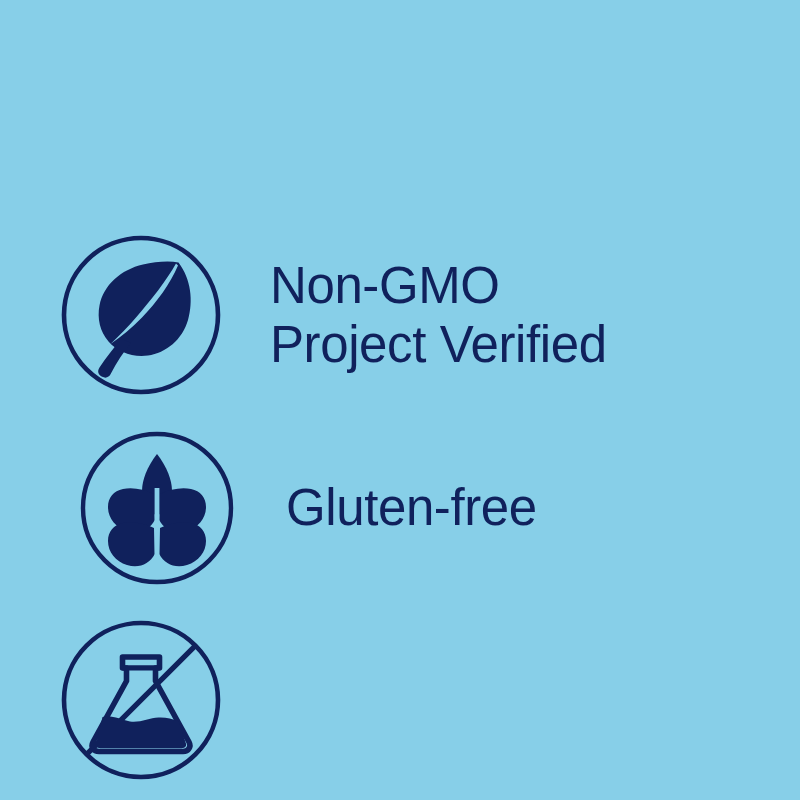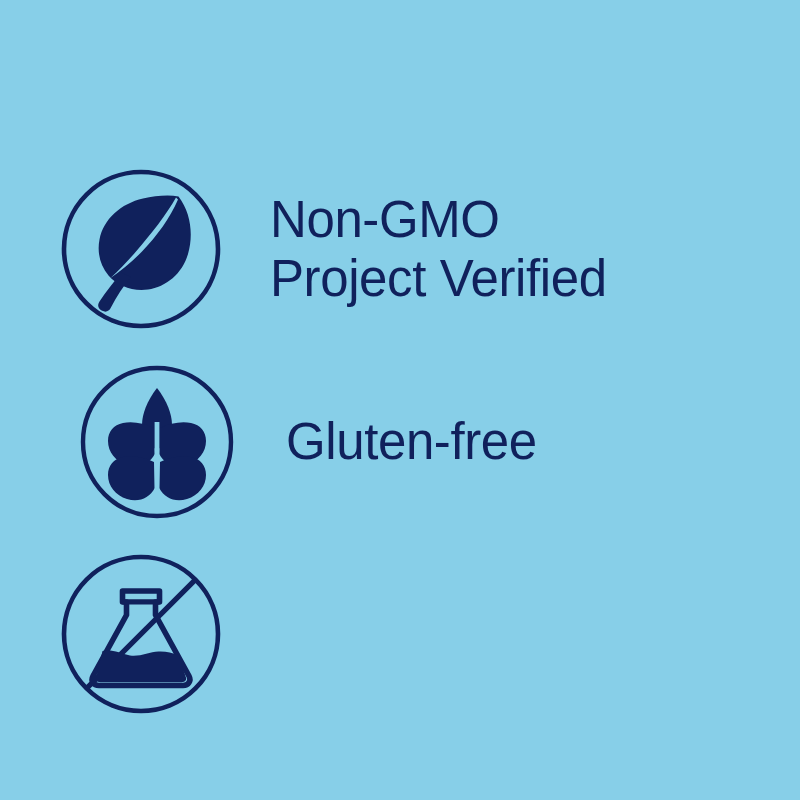--- a/index.html
+++ b/index.html
@@ -15,21 +15,21 @@
     overflow: hidden;
     position: relative;
   }
 
   #badge-panel {
     width: 800px;
     height: 800px;
     background: #87cfe8;
     display: flex;
     flex-direction: column;
-    justify-content: center;
+    justify-content: flex-end;
     padding: 83px 0 0 0;
   }
 
   .badge-row {
     display: flex;
     align-items: center;
     width: 100%;
   }
 
   .badge-row.row-nongmo   { height: 200px; }

